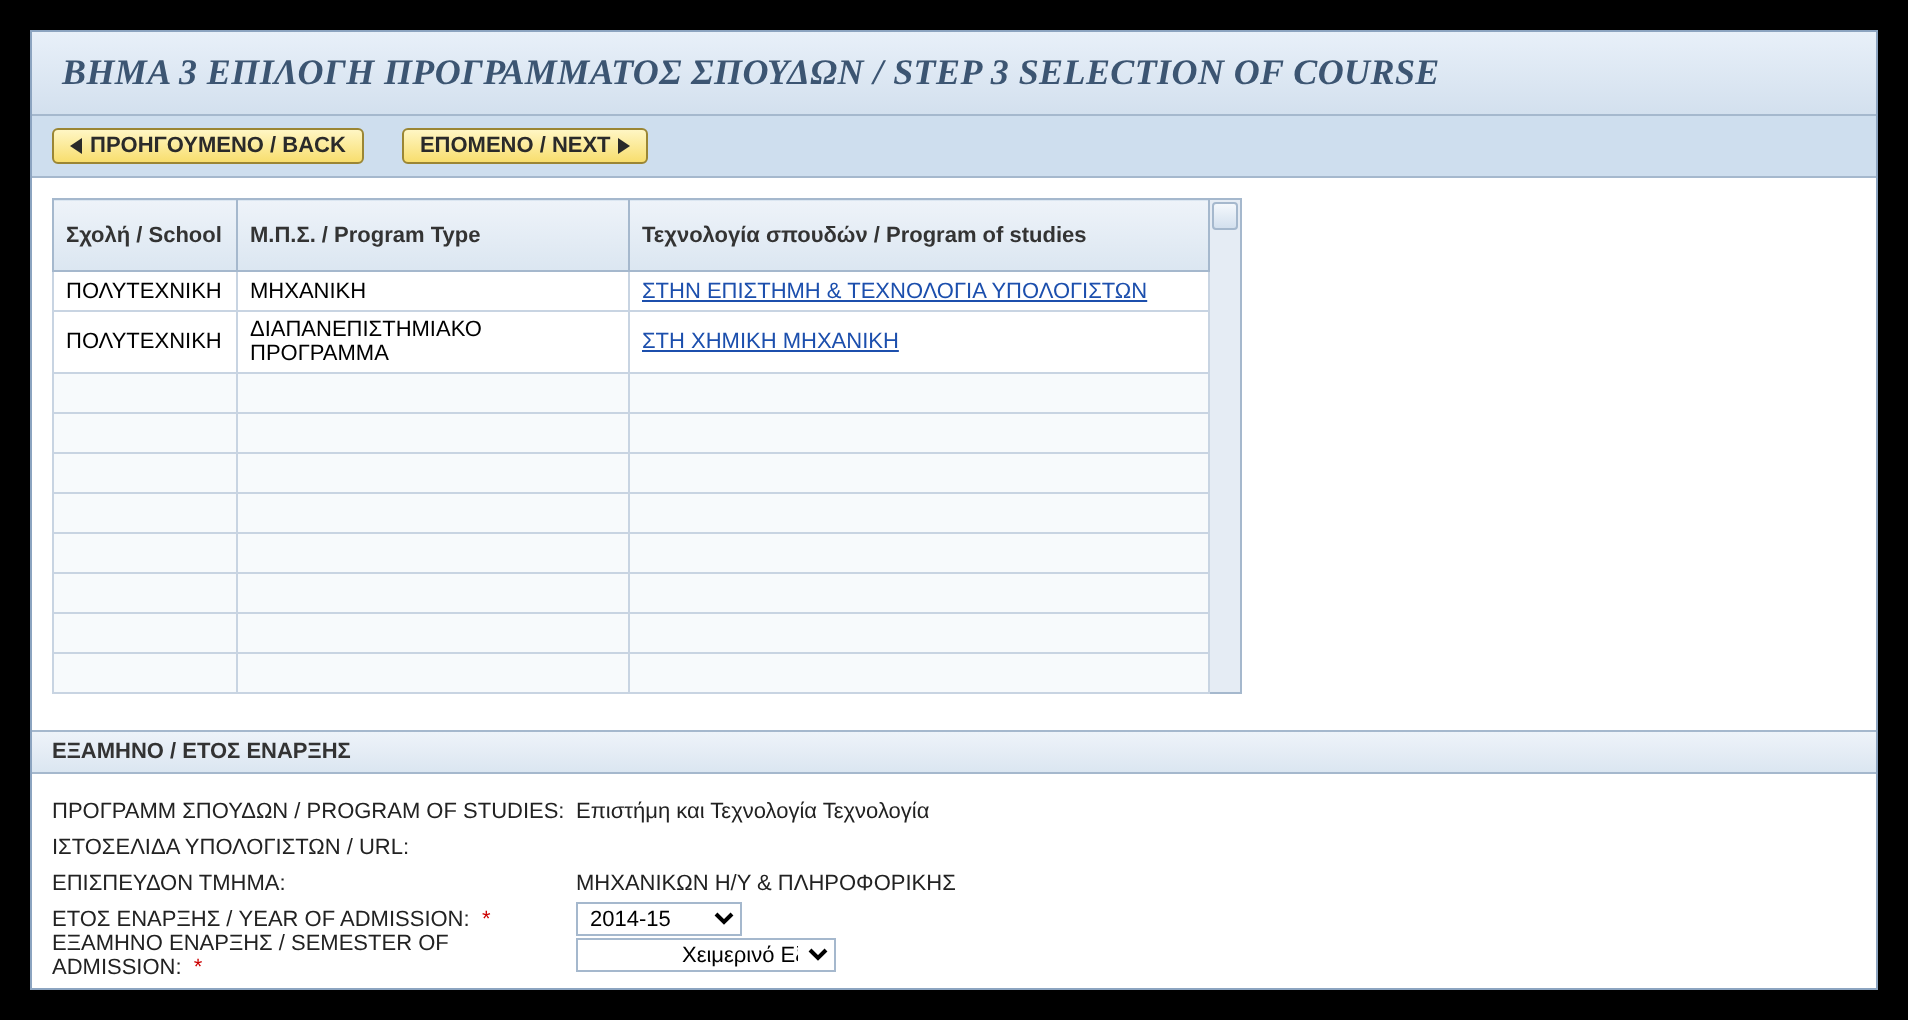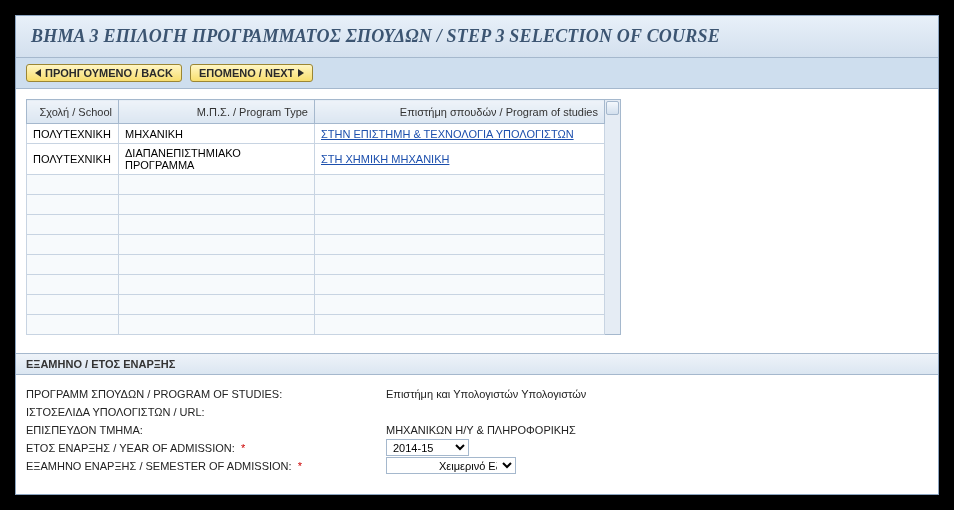--- a/index.html
+++ b/index.html
@@ -29,21 +29,21 @@
   font-weight: 900;
   font-size: 18px;
   color: #3c5572;
   letter-spacing: 0.2px;
 }
 .toolbar {
   padding: 6px 10px;
   background: #cedeee;
   border-bottom: 1px solid #a5b8cd;
   display: flex;
-  gap: 8px;
+  gap: 19px;
 }
 .sap-btn {
   display: inline-flex;
   align-items: center;
   gap: 4px;
   background: linear-gradient(to bottom, #fff6c4, #f8de6e);
   border: 1px solid #9b8634;
   border-radius: 3px;
   padding: 1px 8px;
   font-size: 11px;
@@ -67,25 +67,25 @@
 }
 .grid {
   border: 1px solid #a5b8cd;
   border-collapse: collapse;
   background: #fff;
 }
 .grid th {
   background: linear-gradient(to bottom, #eef3f9, #dbe6f1);
   border: 1px solid #a5b8cd;
   padding: 3px 6px;
-  text-align: right;
-  font-weight: normal;
+  text-align: left;
+  font-weight: bold;
   color: #333;
   font-size: 11px;
-  height: 24px;
+  height: 36px;
 }
 .grid td {
   border: 1px solid #c8d4e2;
   padding: 3px 6px;
   height: 20px;
   font-size: 11px;
 }
 .grid tr.empty td {
   background: #f7fafc;
 }
@@ -124,21 +124,21 @@
 .form-area {
   padding: 10px 10px 0 10px;
 }
 .form-row {
   display: flex;
   margin-bottom: 1px;
   align-items: center;
   height: 17px;
 }
 .form-label {
-  width: 360px;
+  width: 262px;
   color: #222;
   font-size: 11px;
 }
 .req { color: #cc0000; }
 .form-value {
   font-size: 11px;
   color: #222;
 }
 .form-value a {
   color: #1c4fad;
@@ -174,21 +174,21 @@
     </button>
   </div>
 
   <div class="content">
     <div class="grid-wrap">
       <table class="grid">
         <thead>
           <tr>
             <th class="col-school">Σχολή / School</th>
             <th class="col-type">Μ.Π.Σ. / Program Type</th>
-            <th class="col-prog">Επιστήμη σπουδών / Program of studies</th>
+            <th class="col-prog">Τεχνολογία σπουδών / Program of studies</th>
           </tr>
         </thead>
         <tbody id="grid-body">
             <tr>
               <td class="col-school">ΠΟΛΥΤΕΧΝΙΚΗ</td>
               <td class="col-type">ΜΗΧΑΝΙΚΗ</td>
               <td class="col-prog"><a href="#">ΣΤΗΝ ΕΠΙΣΤΗΜΗ &amp; ΤΕΧΝΟΛΟΓΙΑ ΥΠΟΛΟΓΙΣΤΩΝ</a></td>
             </tr>
             <tr>
               <td class="col-school">ΠΟΛΥΤΕΧΝΙΚΗ</td>
@@ -241,21 +241,21 @@
         <div class="scroll-thumb"></div>
       </div>
     </div>
   </div>
 
   <div class="section-header">ΕΞΑΜΗΝΟ / ΕΤΟΣ ΕΝΑΡΞΗΣ</div>
 
   <div class="form-area">
     <div class="form-row">
       <div class="form-label">ΠΡΟΓΡΑΜΜ ΣΠΟΥΔΩΝ / PROGRAM OF STUDIES:</div>
-      <div class="form-value">Επιστήμη και Υπολογιστών Υπολογιστών</div>
+      <div class="form-value">Επιστήμη και Τεχνολογία Τεχνολογία</div>
     </div>
     <div class="form-row">
       <div class="form-label">ΙΣΤΟΣΕΛΙΔΑ ΥΠΟΛΟΓΙΣΤΩΝ / URL:</div>
     </div>
     <div class="form-row">
       <div class="form-label">ΕΠΙΣΠΕΥΔΟΝ ΤΜΗΜΑ:</div>
       <div class="form-value">ΜΗΧΑΝΙΚΩΝ Η/Υ &amp; ΠΛΗΡΟΦΟΡΙΚΗΣ</div>
     </div>
     <div class="form-row">
       <div class="form-label">

